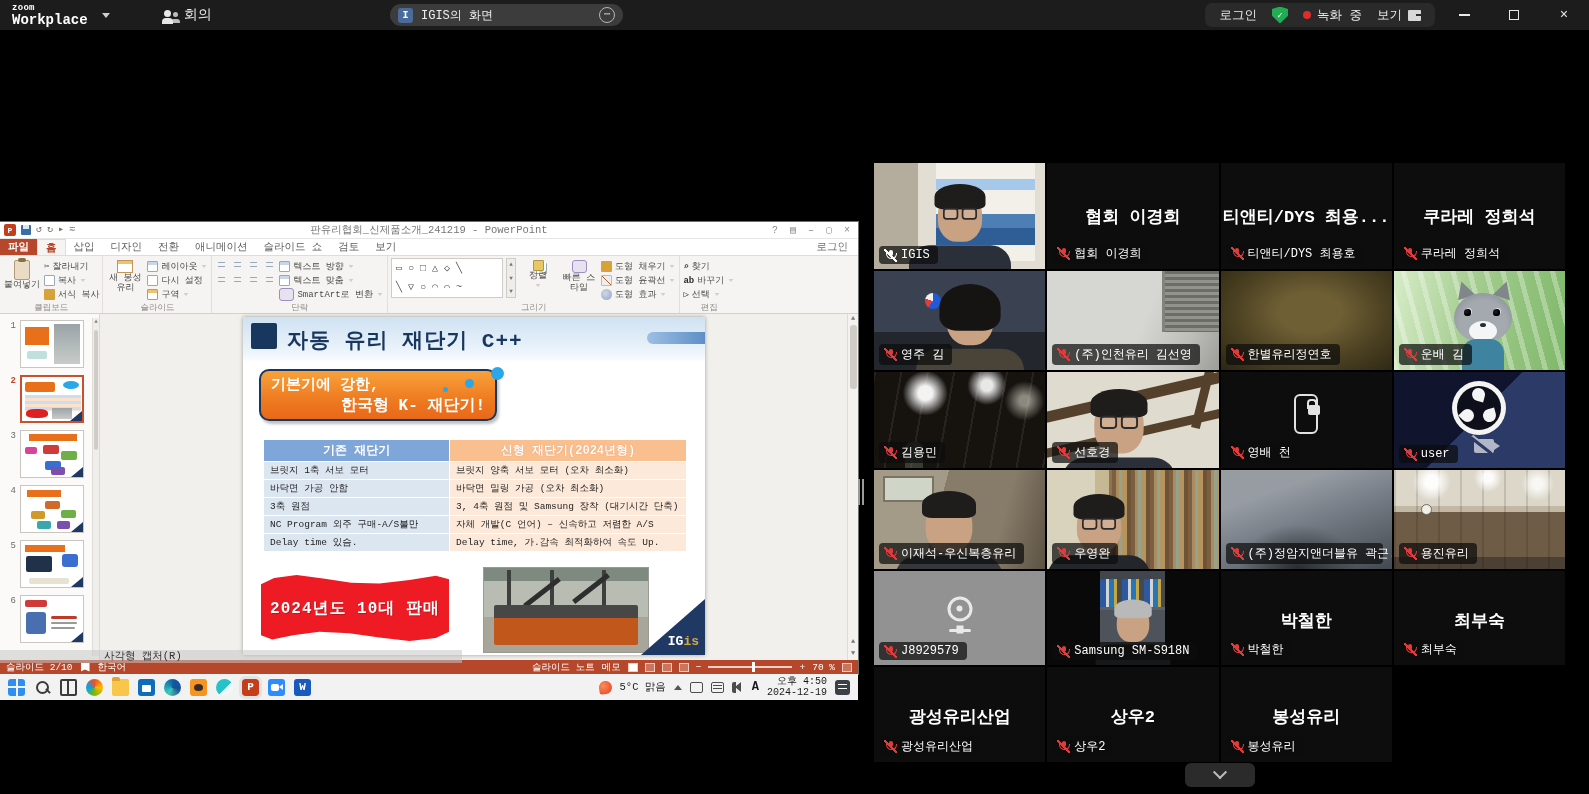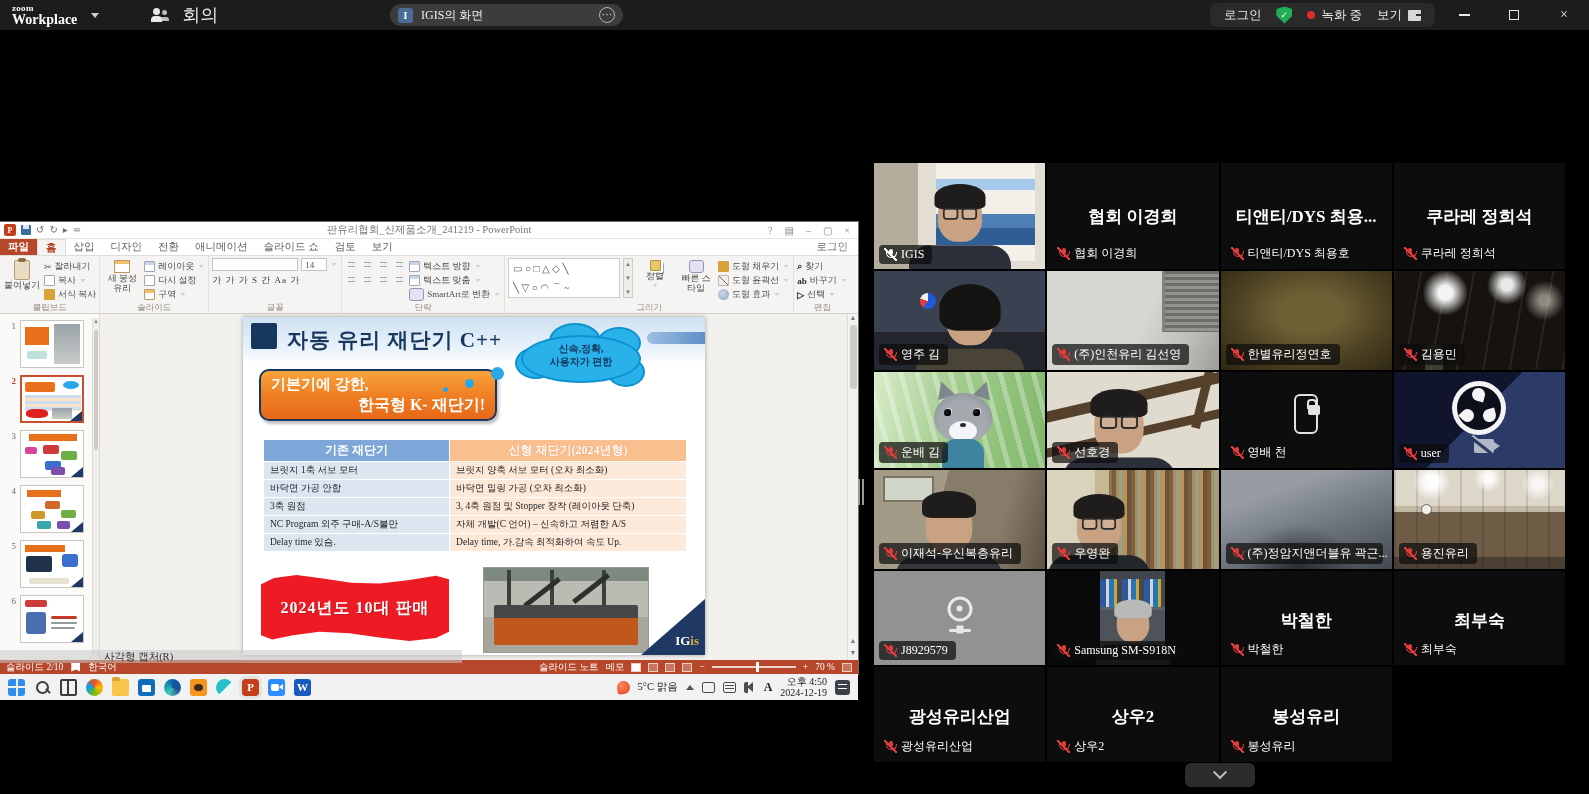--- a/index.html
+++ b/index.html
@@ -1,28 +1,28 @@
 <!DOCTYPE html>
 <html><head>
 <meta charset="utf-8">
 <style>
   *{margin:0;padding:0;box-sizing:border-box}
   html,body{background:#000}
   #app{position:relative;width:1589px;height:794px;background:#000;overflow:hidden;
-       font-family:Liberation Serif, serif;color:#ddd}
+       font-family:Liberation Mono, monospace;color:#ddd}
 
   
   .topbar{position:absolute;left:0;top:0;width:1589px;height:30px;background:#1c1c1c;display:flex;align-items:center;z-index:30}
   .brand{margin-left:12px;line-height:1;color:#fff}
   .brand .z1{font-size:9px;font-weight:700;letter-spacing:.3px}
   .brand .z2{font-size:14px;font-weight:700}
   .caret{display:inline-block;width:0;height:0;border-left:4px solid transparent;border-right:4px solid transparent;border-top:5px solid #cfcfcf}
   .caret-up{border-top:none;border-bottom:5px solid #555}
   .brand-caret{margin-left:14px}
-  .meet-tab{display:flex;align-items:center;gap:13px;margin-left:52px;color:#ececec;font-size:18px}
+  .meet-tab{display:flex;align-items:flex-end;gap:4px;margin-left:52px;color:#ececec;font-size:14px}
   .ppl{position:relative;width:18px;height:14px}
   .ppl::before{content:"";position:absolute;left:2px;top:0;width:7px;height:7px;border-radius:50%;background:#e8e8e8;box-shadow:8px 1px 0 -1px #bdbdbd}
   .ppl::after{content:"";position:absolute;left:0;bottom:0;width:11px;height:6px;border-radius:4px 4px 0 0;background:#e8e8e8;box-shadow:8px 0 0 -1px #bdbdbd}
   .share-pill{position:absolute;left:390px;top:4px;width:233px;height:22px;background:#3c3c3c;border-radius:12px;display:flex;align-items:center;padding:0 8px;gap:8px}
   .share-ic{width:15px;height:15px;border-radius:3px;background:#4a6c9b;color:#fff;font-size:10px;font-weight:700;display:flex;align-items:center;justify-content:center}
   .share-txt{font-size:12px;color:#f0f0f0;flex:1}
   .ellps{width:16px;height:16px;border-radius:50%;border:1px solid #b5b5b5;color:#cfcfcf;font-size:11px;line-height:13px;text-align:center}
   .tb-right{position:absolute;right:154px;top:3px;height:24px;background:#2a2a2a;border-radius:7px;display:flex;align-items:center;gap:15px;padding:0 14px;font-size:12.5px;color:#ececec}
   .shield{position:relative;width:16px;height:17px;background:#1fae54;clip-path:polygon(50% 0,100% 15%,100% 55%,50% 100%,0 55%,0 15%);display:flex;align-items:center;justify-content:center;color:#fff;font-size:9px}
   .recdot{display:inline-block;width:8px;height:8px;border-radius:50%;background:#e02b2b;margin-right:6px}
@@ -398,31 +398,20 @@
             <div class="rsm">
                 <span class="mini mi-sect"></span>
                 <span>구역</span>
                 <span class="caret" style="transform:scale(.6)"></span>
               </div>
           </div>
         </div>
         <div class="glab">슬라이드</div>
       </div>
       <div class="rg">
-        <div class="cnt" style="flex-direction:column;gap:3px">
-          <div class="rsm">
-            <span class="fbox" style="width:86px"></span>
-            <span class="fbox" style="width:26px">14</span>
-            <span class="caret" style="transform:scale(.6)"></span>
-          </div>
-          <div class="rsm glyphrow">가 가 가 S 간 Aa 가</div>
-        </div>
-        <div class="glab">글꼴</div>
-      </div>
-      <div class="rg">
         <div class="cnt">
           <div class="rcol" style="gap:4px">
             <div class="lirow">
                 <span class="li"></span>
                 <span class="li"></span>
                 <span class="li"></span>
                 <span class="li"></span>
               </div>
             <div class="lirow">
                 <span class="li"></span>
@@ -582,31 +571,20 @@
         </div>
         <div class="tsb"></div>
       </div>
 
       <div class="edit">
         <div class="slide">
           <div class="sband"></div>
           <div class="sdeco"></div>
           <div class="navy-sq"></div>
           <div class="stitle">자동 유리 재단기 C++</div>
-          <div class="cloud">
-            <i class="c c2"></i>
-              <i class="c c3"></i>
-              <i class="c c4"></i>
-              <i class="c c5"></i>
-              <i class="c c1"></i>
-            <div class="ctxt">
-              <div>신속,정확,</div>
-              <div>사용자가 편한</div>
-            </div>
-          </div>
           <div class="obox">
             <div class="l1">기본기에 강한,</div>
             <div class="l2">한국형 K- 재단기!</div>
           </div>
           <div class="bdots">
               <i class="d1"></i>
               <i class="d2"></i>
               <i class="d3"></i>
             </div>
           <table class="stable">
@@ -618,21 +596,21 @@
             <tr>
               <td class="co">브릿지 1축 서보 모터</td>
               <td class="cn">브릿지 양축 서보 모터 (오차 최소화)</td>
             </tr>
             <tr>
               <td class="co">바닥면 가공 안함</td>
               <td class="cn">바닥면 밀링 가공 (오차 최소화)</td>
             </tr>
             <tr>
               <td class="co">3축 원점</td>
-              <td class="cn">3, 4축 원점 및 Stopper 장착 (레이아웃 단축)</td>
+              <td class="cn">3, 4축 원점 및 Samsung 장착 (대기시간 단축)</td>
             </tr>
             <tr>
               <td class="co">NC Program 외주 구매-A/S불만</td>
               <td class="cn">자체 개발(C 언어) – 신속하고 저렴한 A/S</td>
             </tr>
             <tr>
               <td class="co">Delay time 있슴.</td>
               <td class="cn">Delay time, 가.감속 최적화하여 속도 Up.</td>
             </tr>
           </tbody>
@@ -808,47 +786,47 @@
       <div class="sc sc-olive"></div>
       <div class="plabel">
         <span class="mic">
             <b></b>
           </span>
         <span>한별유리정연호</span>
       </div>
     </div>
 
     <div class="tile">
-      <div class="sc sc-lights"></div>
-      <div class="plabel">
-        <span class="mic">
-            <b></b>
-          </span>
-        <span>김용민</span>
-      </div>
-    </div>
-
-    <div class="tile">
       <div class="sc sc-grass">
         <div class="critter">
           <i class="cr-ear cr-e1"></i>
             <i class="cr-ear cr-e2"></i>
           <i class="cr-head" style="position:absolute"></i>
           <i class="cr-muzz" style="position:absolute"></i>
           <i class="cr-eye cr-y1"></i>
             <i class="cr-eye cr-y2"></i>
           <i class="cr-nose"></i>
           <i class="cr-body" style="position:absolute"></i>
         </div>
       </div>
       <div class="plabel">
         <span class="mic">
             <b></b>
           </span>
         <span>운배 김</span>
+      </div>
+    </div>
+
+    <div class="tile">
+      <div class="sc sc-lights"></div>
+      <div class="plabel">
+        <span class="mic">
+            <b></b>
+          </span>
+        <span>김용민</span>
       </div>
     </div>
 
 
     <div class="tile">
       <div class="sc sc-beams">
         <i class="beam b1"></i>
           <i class="beam b2"></i>
           <i class="beam b3"></i>
         <div class="person p-seon">

